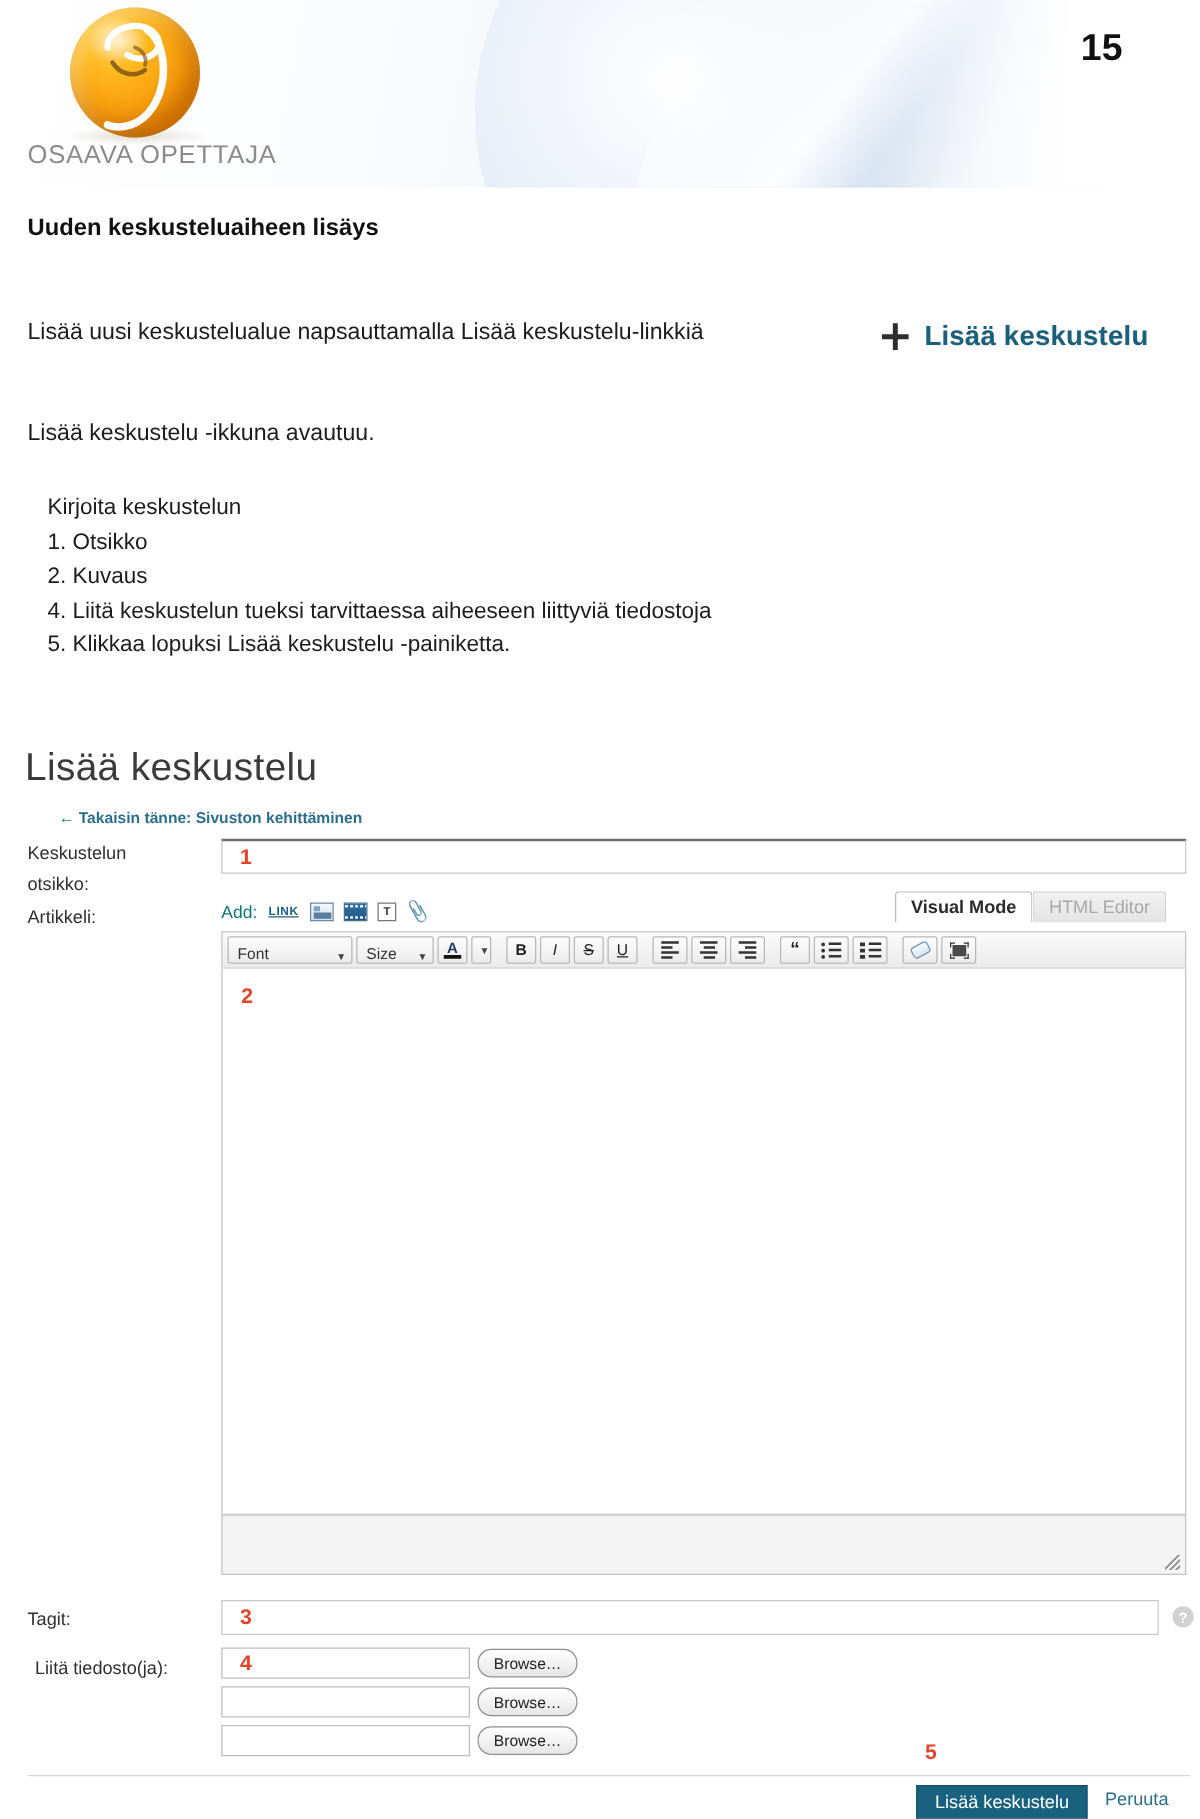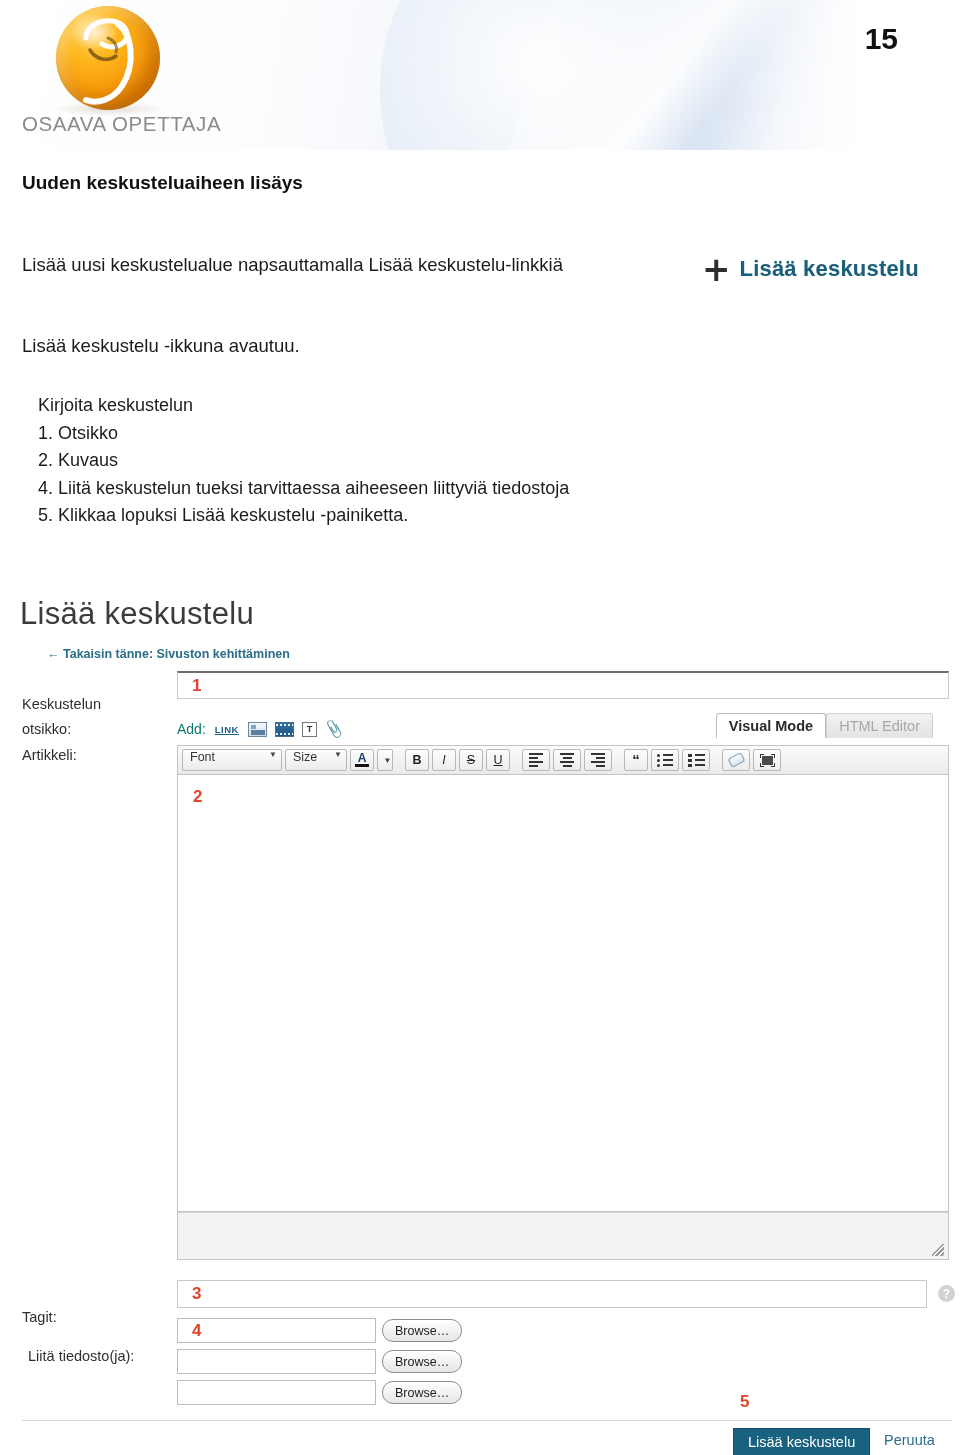--- a/index.html
+++ b/index.html
@@ -102,21 +102,21 @@
     position:absolute; left:20px; top:0px;
     font-size:31px; color:#3b3b3b; font-weight:400; letter-spacing:.3px;
   }
   .breadcrumb {
     position:absolute; left:35px; top:51px;
     font-size:12.5px; color:#2b6e89; font-weight:bold; white-space:nowrap;margin-left:12px;
   }
   .breadcrumb .arrow { color:#2b6e89; font-weight:normal; }
 
   .field-label {
-    position:absolute; font-size:14.5px; color:#2e2e2e; font-weight:400;margin-top:21px;
+    position:absolute; font-size:14.5px; color:#2e2e2e; font-weight:400;
   }
   .lbl-title-1 { left:22px; top:79px; }
   .lbl-title-2 { left:22px; top:104px; }
   .lbl-artikkeli { left:22px; top:130px; }
   .lbl-tagit { left:22px; top:692px; }
   .lbl-liite  { left:28px; top:731px; }
 
   .title-input {
     position:absolute; left:177px; top:75px; width:772px; height:28px;
     background:#fff; border:1px solid #c9c9c9; border-top:2px solid #6e6e6e;
@@ -189,21 +189,21 @@
 
   .toolbar {
     position:absolute; left:0; top:29px; width:772px; height:30px;
     background:linear-gradient(#fbfbfb,#eaeaea);
     border:1px solid #c4c4c4;
     display:flex; align-items:center; padding:0 4px; gap:3px;
   }
   .tb-select {
     height:22px; background:linear-gradient(#fdfdfd,#ececec);
     border:1px solid #b8b8b8; border-radius:2px;
-    display:flex; align-items:flex-start; justify-content:space-between;
+    display:flex; align-items:flex-end; justify-content:space-between;
     font-size:12.5px; color:#333; padding:0 4px 0 7px;
   }
   .tb-select.font { width:100px; }
   .tb-select.size { width:62px; }
   .caret { font-size:8px; color:#444; margin-left:5px; }
   .tb-btn {
     width:24px; height:22px; background:linear-gradient(#fdfdfd,#ececec);
     border:1px solid #b8b8b8; border-radius:2px;
     display:flex; align-items:center; justify-content:center;
     font-size:12.5px; color:#222;

